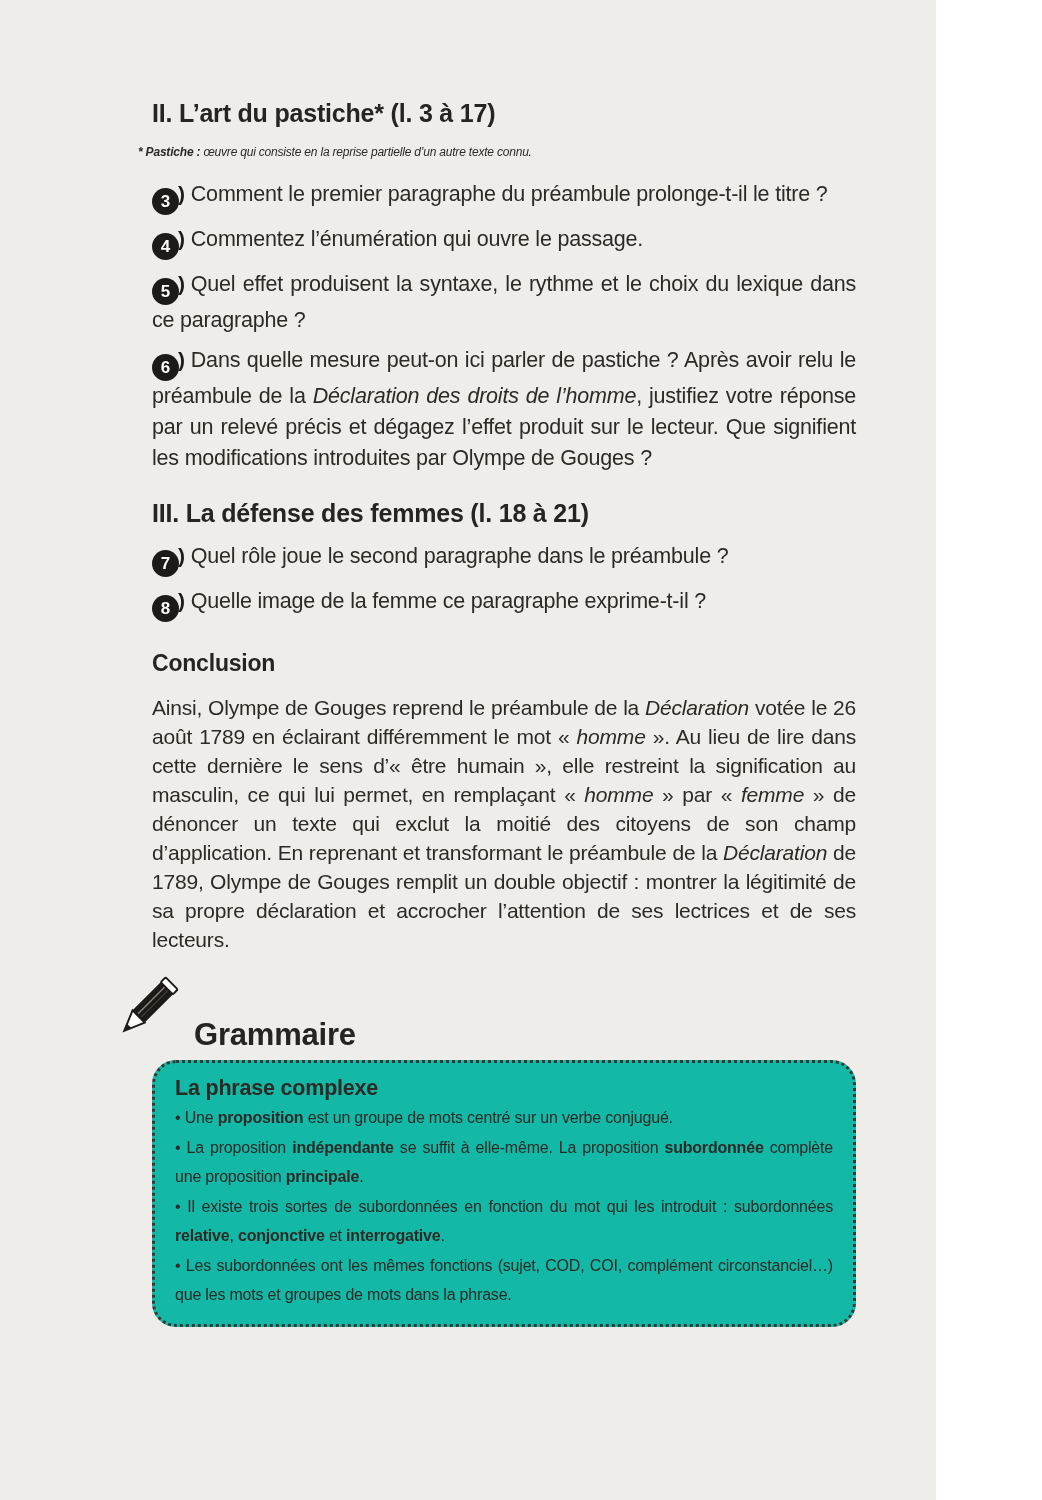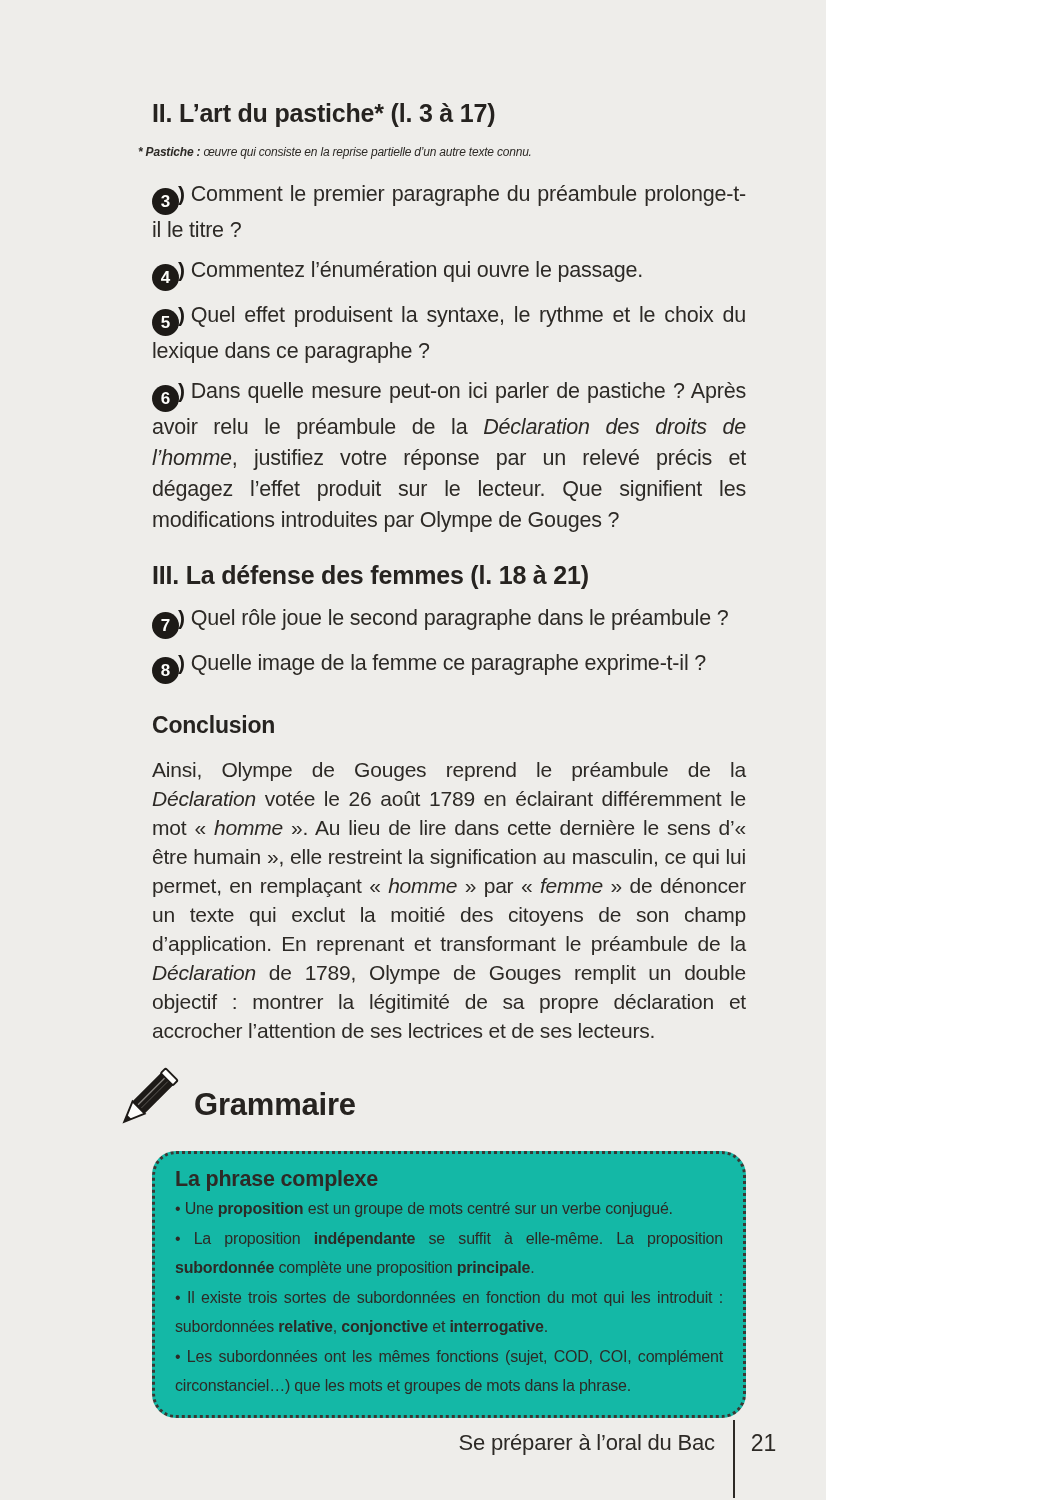--- a/index.html
+++ b/index.html
@@ -1,18 +1,18 @@
 <!DOCTYPE html>
 <html><head>
 <meta charset="utf-8">
 <style>
   html,body{margin:0;padding:0;}
   .page{
     position:relative;
-    width:826px;height:1500px;
+    width:936px;height:1500px;
     background:#eeedea;
     color:#2d2a26;
     font-family:"Liberation Sans", sans-serif;
     box-sizing:border-box;
     padding:98px 80px 0 152px;
     overflow:hidden;
     letter-spacing:-0.2px;
   }
   .h-section{
     font-size:25px;font-weight:bold;
@@ -46,21 +46,21 @@
   .mt-section{margin-top:24px;}
   .h-conclusion{
     font-size:23px;font-weight:bold;
     margin:28px 0 16px 0;color:#262320;
   }
   .para{
     font-size:21px;line-height:29px;
     text-align:justify;margin:0;
   }
   .grammaire-head{
-    display:flex;align-items:center;
+    display:flex;align-items:flex-end;
     margin:22px 0 6px -42px;
     height:78px;
   }
   .pencil{width:82px;height:78px;flex:0 0 auto;margin-right:2px;}
   .grammaire-title{
     font-size:31px;font-weight:bold;color:#262320;
     line-height:34px;margin-bottom:2px;
   }
   .gram-box{
     border:3px dotted #3b3733;
@@ -147,19 +147,14 @@
 
   <div class="gram-box">
     <p class="gram-box-title">La phrase complexe</p>
     <p class="gram-bullet"><span class="seg-n">• Une </span><span class="seg-b">proposition</span><span class="seg-n"> est un groupe de mots centré sur un verbe conjugué.</span></p>
     <p class="gram-bullet"><span class="seg-n">• La proposition </span><span class="seg-b">indépendante</span><span class="seg-n"> se suffit à elle-même. La proposition </span><span class="seg-b">subordonnée</span><span class="seg-n"> complète une proposition </span><span class="seg-b">principale</span><span class="seg-n">.</span></p>
     <p class="gram-bullet"><span class="seg-n">• Il existe trois sortes de subordonnées en fonction du mot qui les introduit : subordonnées </span><span class="seg-b">relative</span><span class="seg-n">, </span><span class="seg-b">conjonctive</span><span class="seg-n"> et </span><span class="seg-b">interrogative</span><span class="seg-n">.</span></p>
     <p class="gram-bullet"><span class="seg-n">• Les subordonnées ont les mêmes fonctions (sujet, COD, COI, complément circonstanciel…) que les mots et groupes de mots dans la phrase.</span></p>
   </div>
 
 
-  <div class="footer">
-    <span class="footer-label">Se préparer à l’oral du Bac</span>
-    <div class="footer-bar"></div>
-    <span class="footer-page">21</span>
-  </div>
 
 </div>
 
 </body></html>

